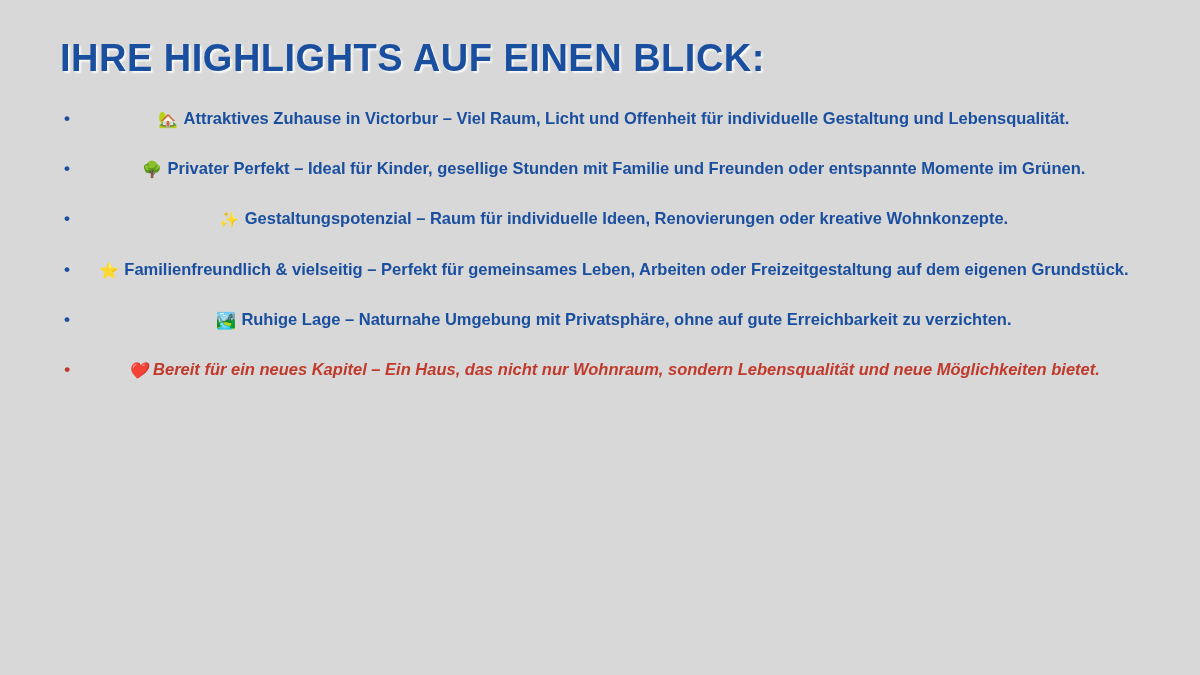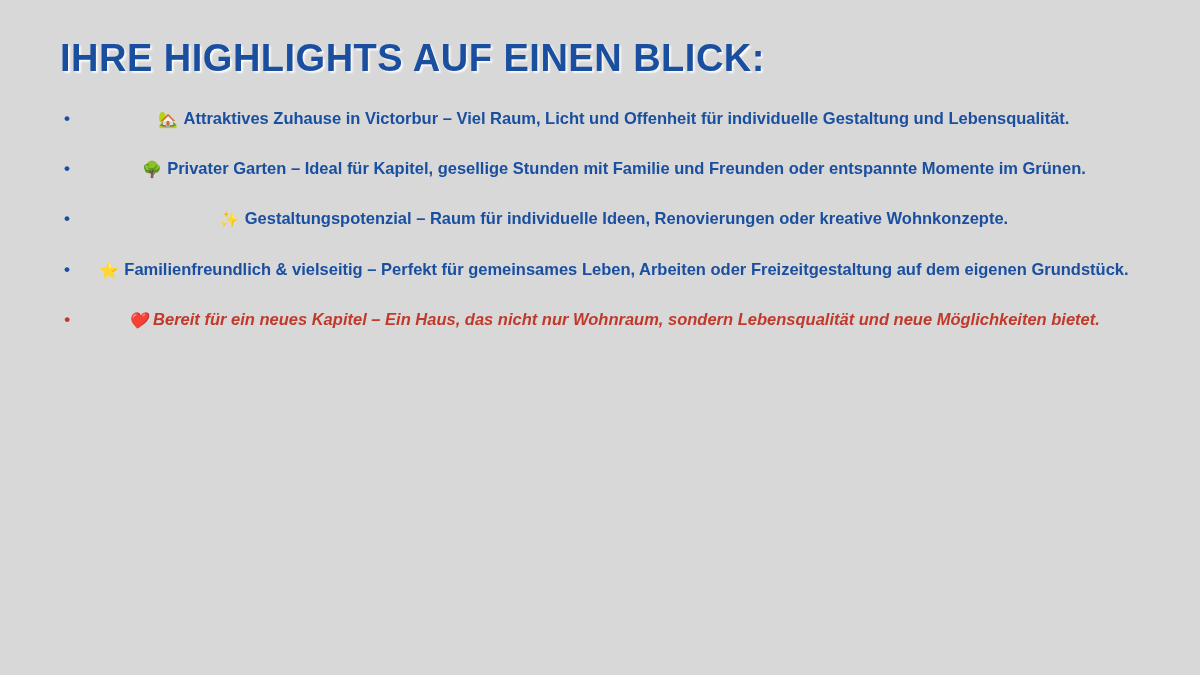--- a/index.html
+++ b/index.html
@@ -70,18 +70,19 @@
     font-style: italic;
   }
 </style>
 </head>
 <body>
 
 <div class="slide">
   <h1 class="slide-title">IHRE HIGHLIGHTS AUF EINEN BLICK:</h1>
   <ul class="bullet-list">
       <li class="bullet-item"><span class="bullet-emoji">🏡</span><span class="bullet-text">Attraktives Zuhause in Victorbur – Viel Raum, Licht und Offenheit für individuelle Gestaltung und Lebensqualität.</span></li>
-      <li class="bullet-item"><span class="bullet-emoji">🌳</span><span class="bullet-text">Privater Garten – Ideal für Kapitel, gesellige Stunden mit Familie und Freunden oder entspannte Momente im Grünen.</span></li>
+      <li class="bullet-item"><span class="bullet-emoji">🌳</span><span class="bullet-text">Privater Perfekt – Ideal für Kinder, gesellige Stunden mit Familie und Freunden oder entspannte Momente im Grünen.</span></li>
       <li class="bullet-item"><span class="bullet-emoji">✨</span><span class="bullet-text">Gestaltungspotenzial – Raum für individuelle Ideen, Renovierungen oder kreative Wohnkonzepte.</span></li>
       <li class="bullet-item"><span class="bullet-emoji">⭐</span><span class="bullet-text">Familienfreundlich &amp; vielseitig – Perfekt für gemeinsames Leben, Arbeiten oder Freizeitgestaltung auf dem eigenen Grundstück.</span></li>
+      <li class="bullet-item"><span class="bullet-emoji">🏞️</span><span class="bullet-text">Ruhige Lage – Naturnahe Umgebung mit Privatsphäre, ohne auf gute Erreichbarkeit zu verzichten.</span></li>
       <li class="bullet-item accent-red"><span class="bullet-emoji">❤️</span><span class="bullet-text">Bereit für ein neues Kapitel – Ein Haus, das nicht nur Wohnraum, sondern Lebensqualität und neue Möglichkeiten bietet.</span></li>
     </ul>
 </div>
 
 </body></html>

